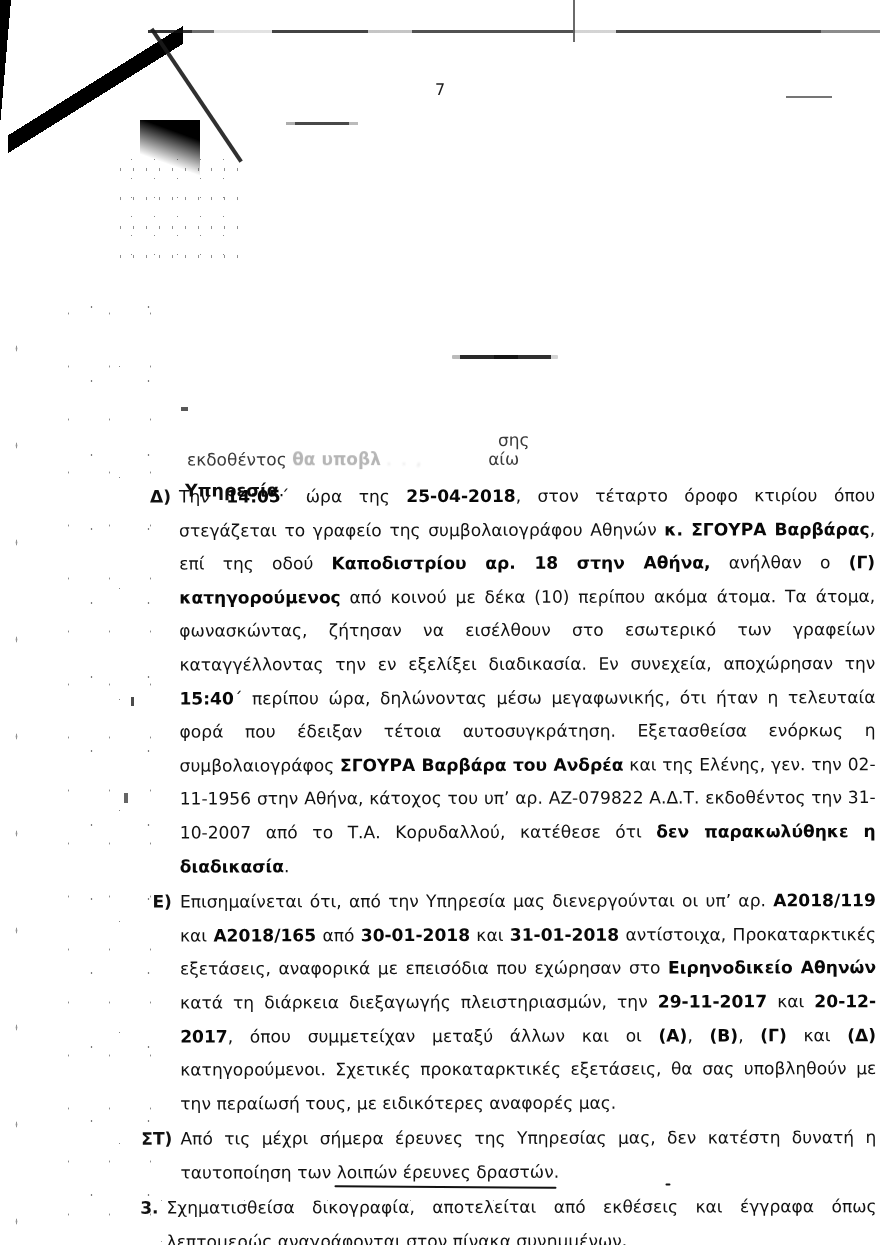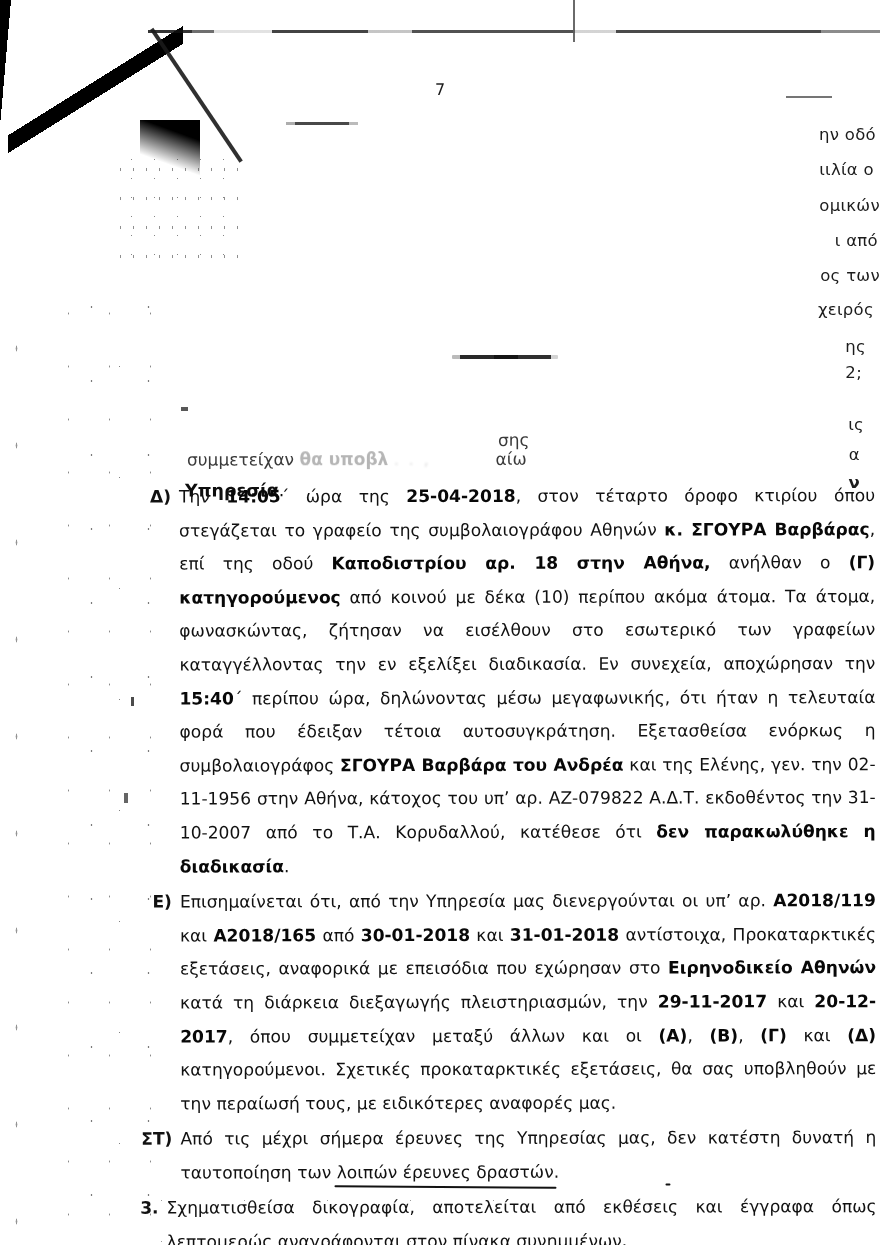--- a/index.html
+++ b/index.html
@@ -256,42 +256,29 @@
   <div class="artifact" id="bottom-speckle"></div>
 
   <div class="artifact" id="ink-dash-top"></div>
   <div class="artifact" id="ink-dash-mid"></div>
   <div class="artifact" id="ink-dash-hdr-right"></div>
   <div class="artifact" id="ink-tick-a"></div>
   <div class="artifact" id="ink-tick-b"></div>
   <div class="artifact" id="ink-tick-c"></div>
 
   <div class="artifact" id="bleed-divider"></div>
-  <div class="artifact" id="bleed-strip">
-      <div class="bleed-line" style="top: 125px; right: 4px;">ην οδό</div>
-      <div class="bleed-line" style="top: 160px; right: 6px;">ιιλία ο</div>
-      <div class="bleed-line" style="top: 196px; right: 0px;">ομικών</div>
-      <div class="bleed-line" style="top: 231px; right: 2px;">ι  από</div>
-      <div class="bleed-line" style="top: 266px; right: 0px;">ος των</div>
-      <div class="bleed-line" style="top: 300px; right: 6px;">χειρός</div>
-      <div class="bleed-line" style="top: 337px; right: 14px;">ης</div>
-      <div class="bleed-line" style="top: 363px; right: 18px;">2;</div>
-      <div class="bleed-line" style="top: 415px; right: 16px;">ις</div>
-      <div class="bleed-line" style="top: 445px; right: 20px;">α</div>
-      <div class="bleed-line" style="top: 473px; right: 20px; font-weight: bold;">ν</div>
-    </div>
 
   <div id="text-layer">
 
     <div id="page-number">7</div>
 
     <div id="faded-above">σης</div>
 
     <div id="faded-line">
-      <span class="clear">συμμετείχαν</span>
+      <span class="clear">εκδοθέντος</span>
       <span class="ghost">θα υποβλ</span>
       <span class="gone">. .      ,</span>
       <span style="display:inline-block;width:54px"></span>
       <span class="clear">αίω</span>
     </div>
 
     <div class="p-pireas">
       <span>Υπηρεσία</span><span class="tail">.</span>
     </div>
 

